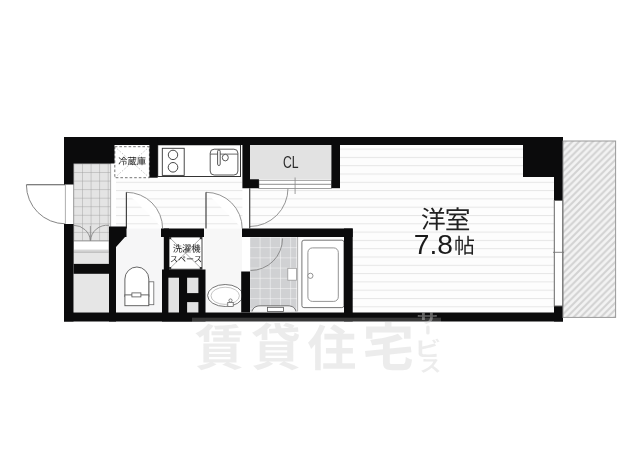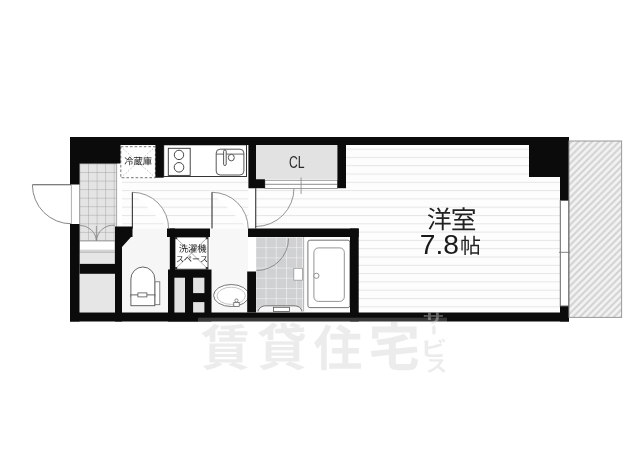--- a/index.html
+++ b/index.html
@@ -1,14 +1,14 @@
 <!DOCTYPE html>
 <html><head><meta charset="utf-8"><style>
 html,body{margin:0;padding:0;background:#fff;}
-#plan{position:relative;width:554px;height:462px;background:#fff;font-family:"Liberation Sans",sans-serif;padding-left:6px;}
+#plan{position:relative;width:554px;height:462px;background:#fff;font-family:"Liberation Sans",sans-serif;}
 </style></head><body>
 <div id="plan">
 <svg width="629" height="462" viewBox="0 0 629 462">
 <defs>
 <pattern id="stripes" patternUnits="userSpaceOnUse" width="8" height="8.3" patternTransform="translate(0,148.6)">
           <rect width="8" height="8.3" fill="#fdfdfd"></rect>
           <rect y="0" width="8" height="1" fill="#e6e6e6"></rect>
         </pattern>
 <pattern id="gtile" patternUnits="userSpaceOnUse" width="8.55" height="8.55" patternTransform="translate(73.5,163.5)">
           <rect width="8.55" height="8.55" fill="#e4e4e4"></rect>

